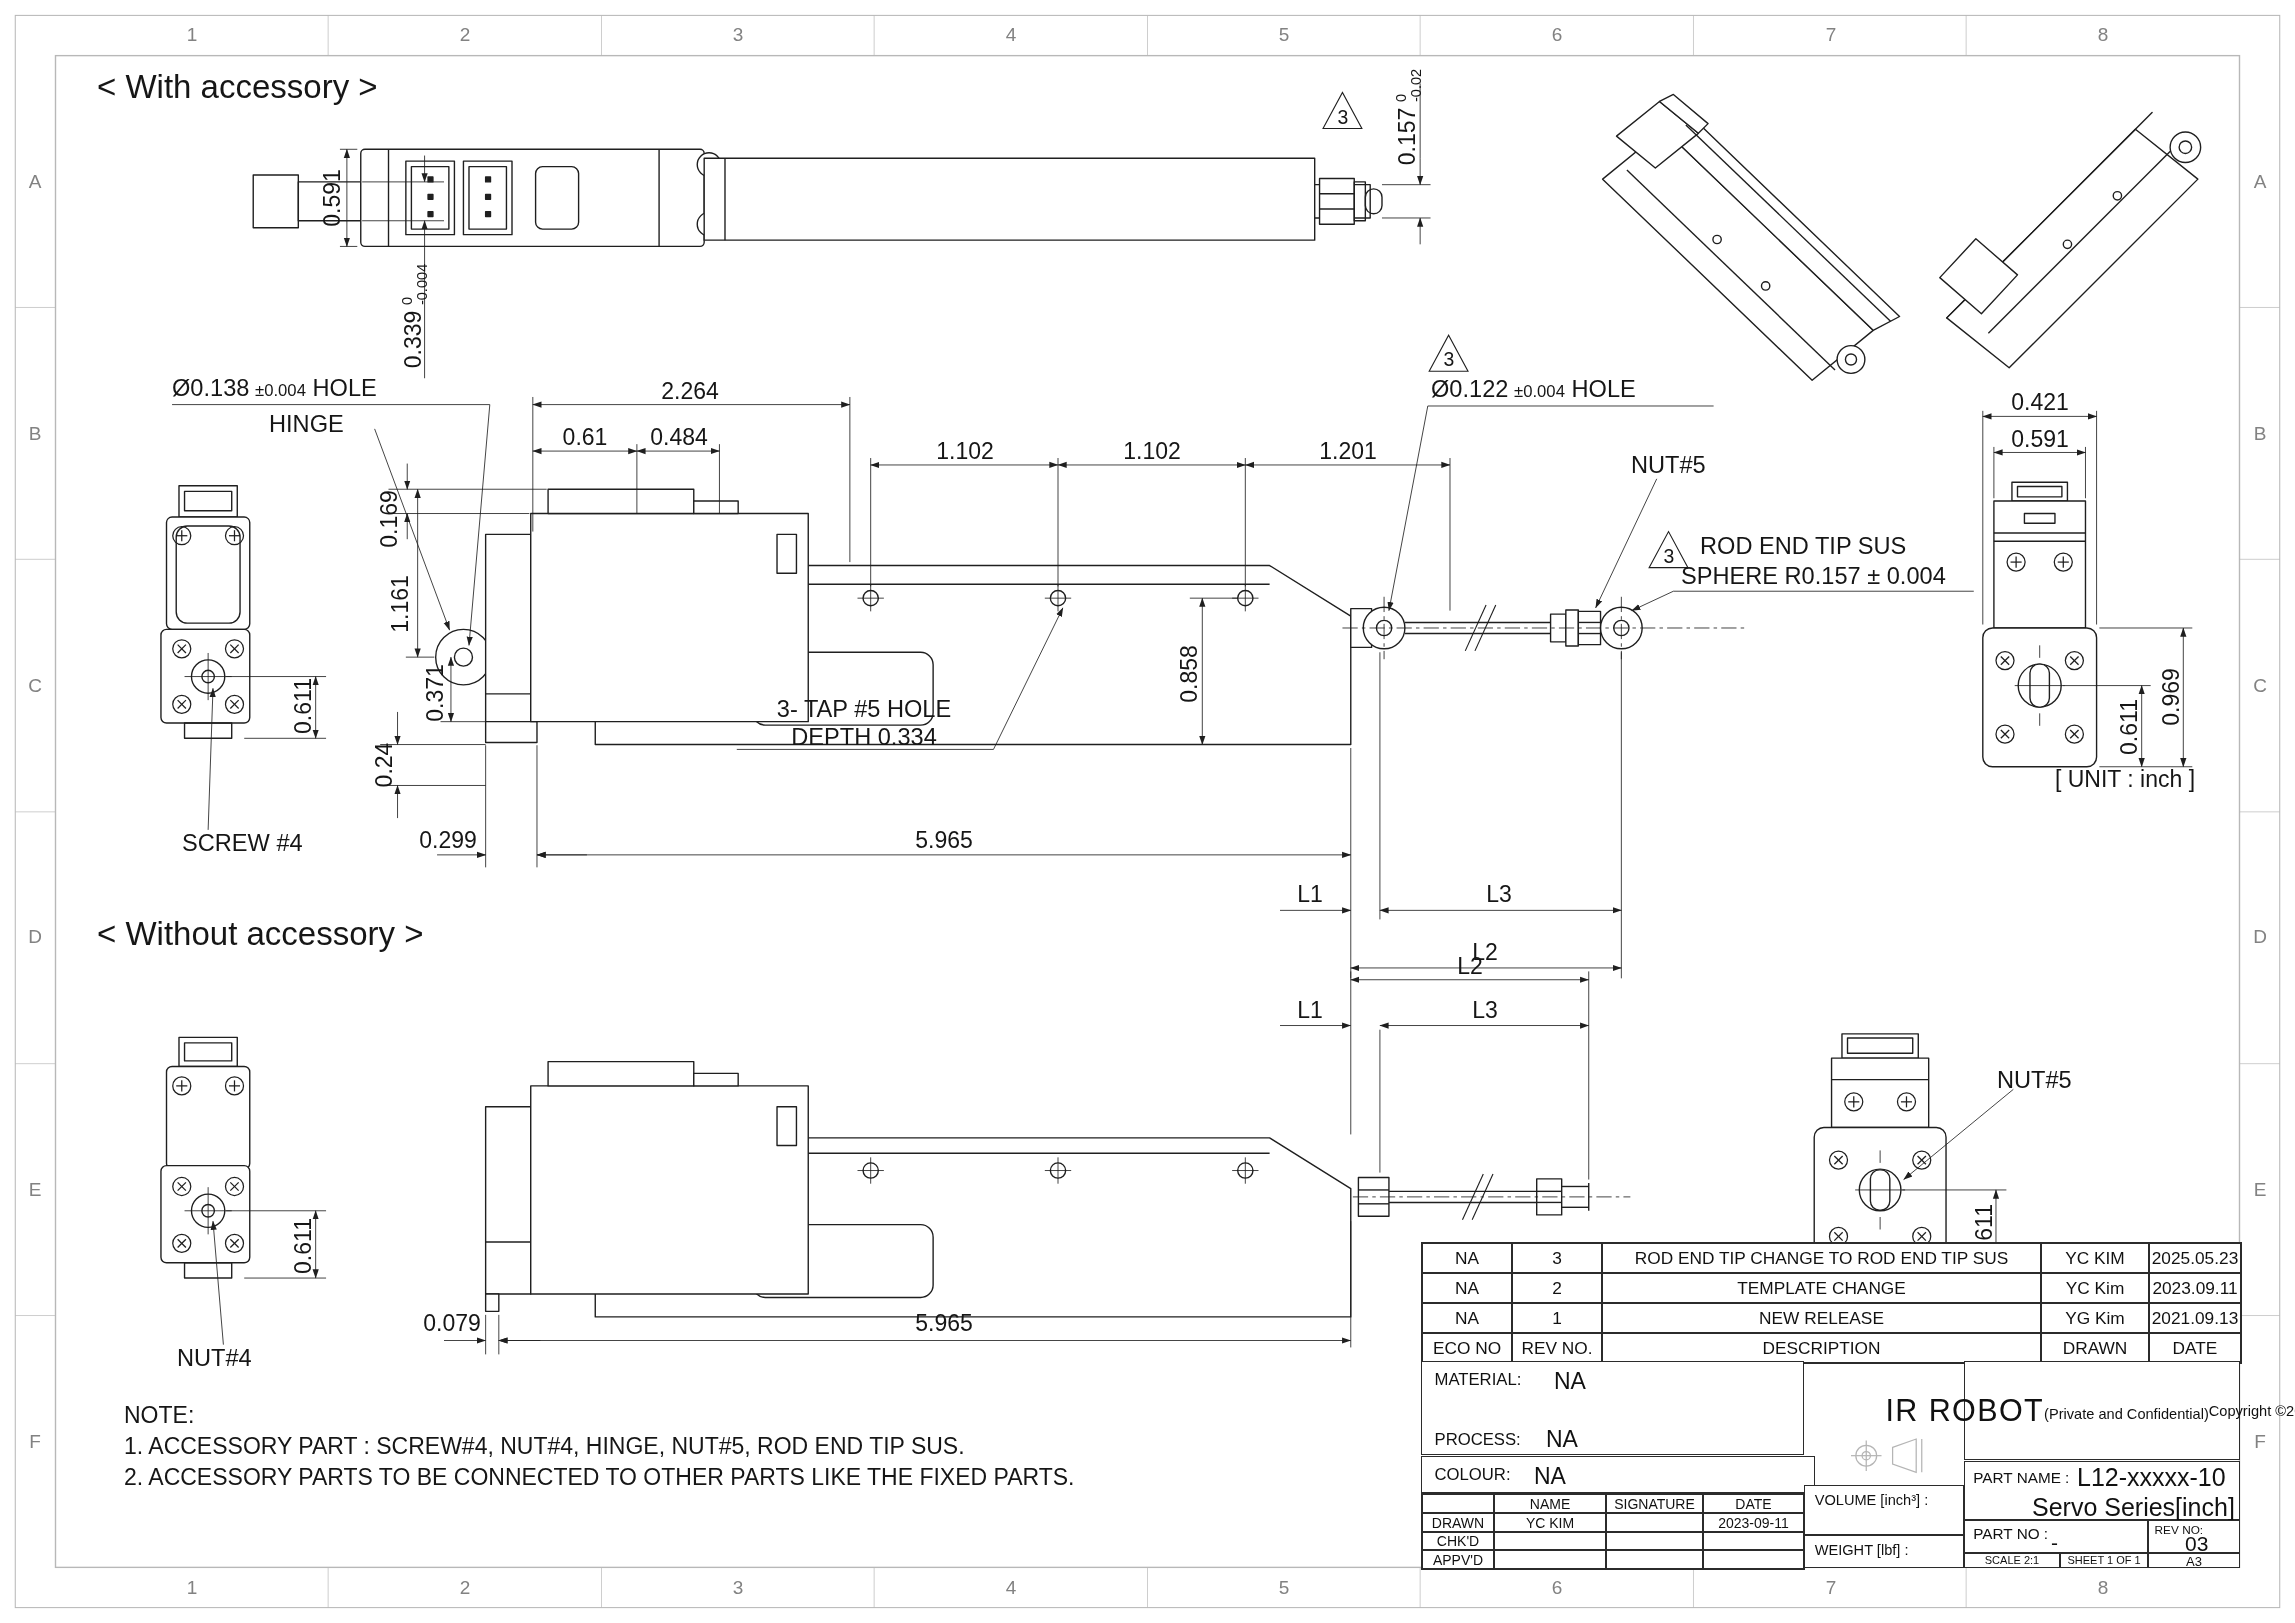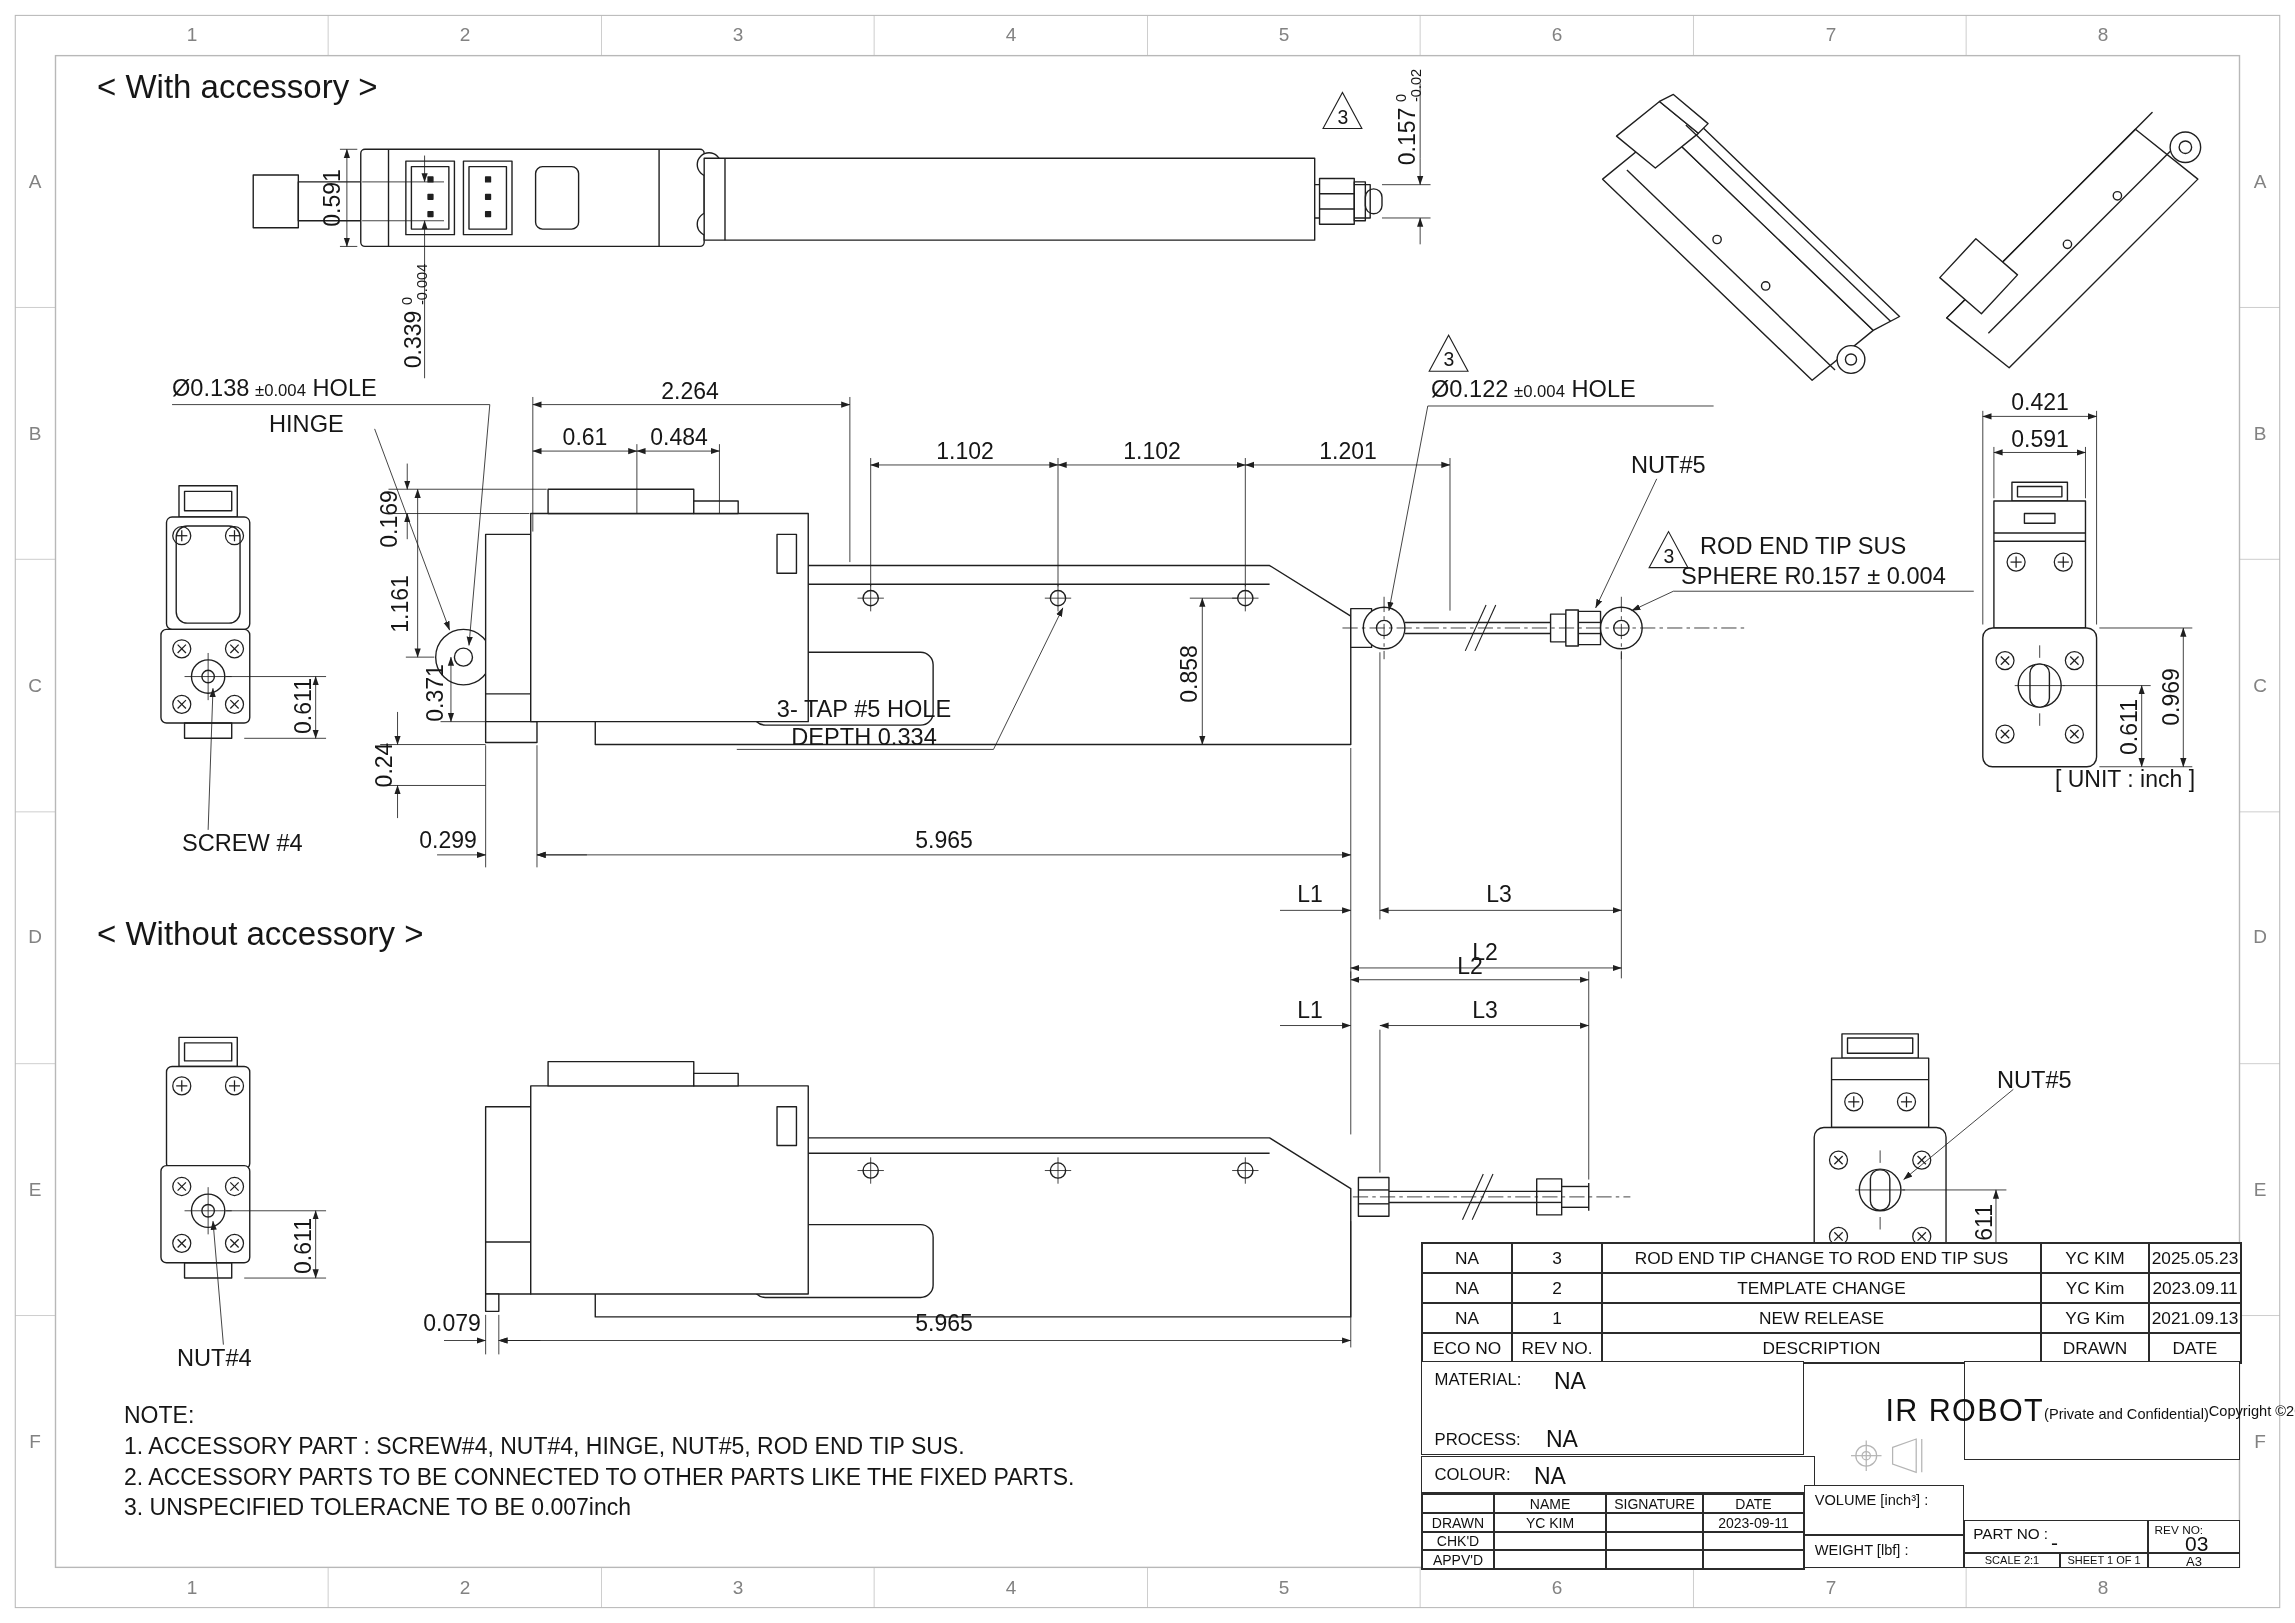--- a/index.html
+++ b/index.html
@@ -563,20 +563,25 @@
     <span style="left:9.7px;top:5.6px;font-size:14.6px">VOLUME [inch³] :</span>
   </div>
   <div class="box" style="left:1804px;top:1535px;width:160px;height:33px">
     <span style="left:9.7px;top:5.6px;font-size:14.6px">WEIGHT [lbf] :</span>
   </div>
   <div class="box" style="left:1964px;top:1361px;width:276px;height:99px;display:flex;flex-direction:row;align-items:center;justify-content:center">
     <span style="position:static;font-size:30.5px;letter-spacing:1.4px">IR ROBOT</span>
     <span style="position:static;font-size:14.6px;margin-top:7px">(Private and Confidential)</span>
     <span style="position:static;font-size:14.6px">Copyright ©2013</span>
   </div>
+  <div class="box" style="left:1964px;top:1461px;width:276px;height:59px">
+    <span style="left:8.3px;top:7px;font-size:15.3px">PART NAME :</span>
+    <span style="left:112px;top:1.4px;font-size:25px">L12-xxxxx-10</span>
+    <span style="left:67px;top:30.5px;font-size:25px">Servo Series[inch]</span>
+  </div>
   <div class="box" style="left:1964px;top:1520px;width:184px;height:33px">
     <span style="left:8.3px;top:4.2px;font-size:15.3px">PART NO :</span>
     <span style="left:86px;top:9.7px;font-size:21px">-</span>
   </div>
   <div class="box" style="left:2148px;top:1520px;width:92px;height:33px">
     <span style="left:5.6px;top:2.1px;font-size:11.8px">REV NO:</span>
     <span style="left:36px;top:11px;font-size:21px">03</span>
   </div>
   <div class="box" style="left:1964px;top:1553px;width:96px;height:14.6px;display:flex;align-items:center;justify-content:center">
     <span style="position:static;font-size:11px">SCALE  2:1</span>
@@ -586,17 +591,16 @@
   </div>
   <div class="box" style="left:2148px;top:1553px;width:92px;height:14.6px;display:flex;align-items:flex-start;justify-content:center">
     <span style="position:static;font-size:13px">A3</span>
   </div>
 
   <div id="notes">
     <div>NOTE:</div>
     <div id="notes-items">
         <div>1. ACCESSORY PART :  SCREW#4, NUT#4, HINGE, NUT#5, ROD END TIP SUS.</div>
         <div>2. ACCESSORY PARTS TO BE CONNECTED TO OTHER PARTS LIKE THE  FIXED PARTS.</div>
-        <div>3. UNSPECIFIED TOLERACNE TO BE 0.007inch</div>
       </div>
   </div>
 </div>
 
 
 </body></html>

